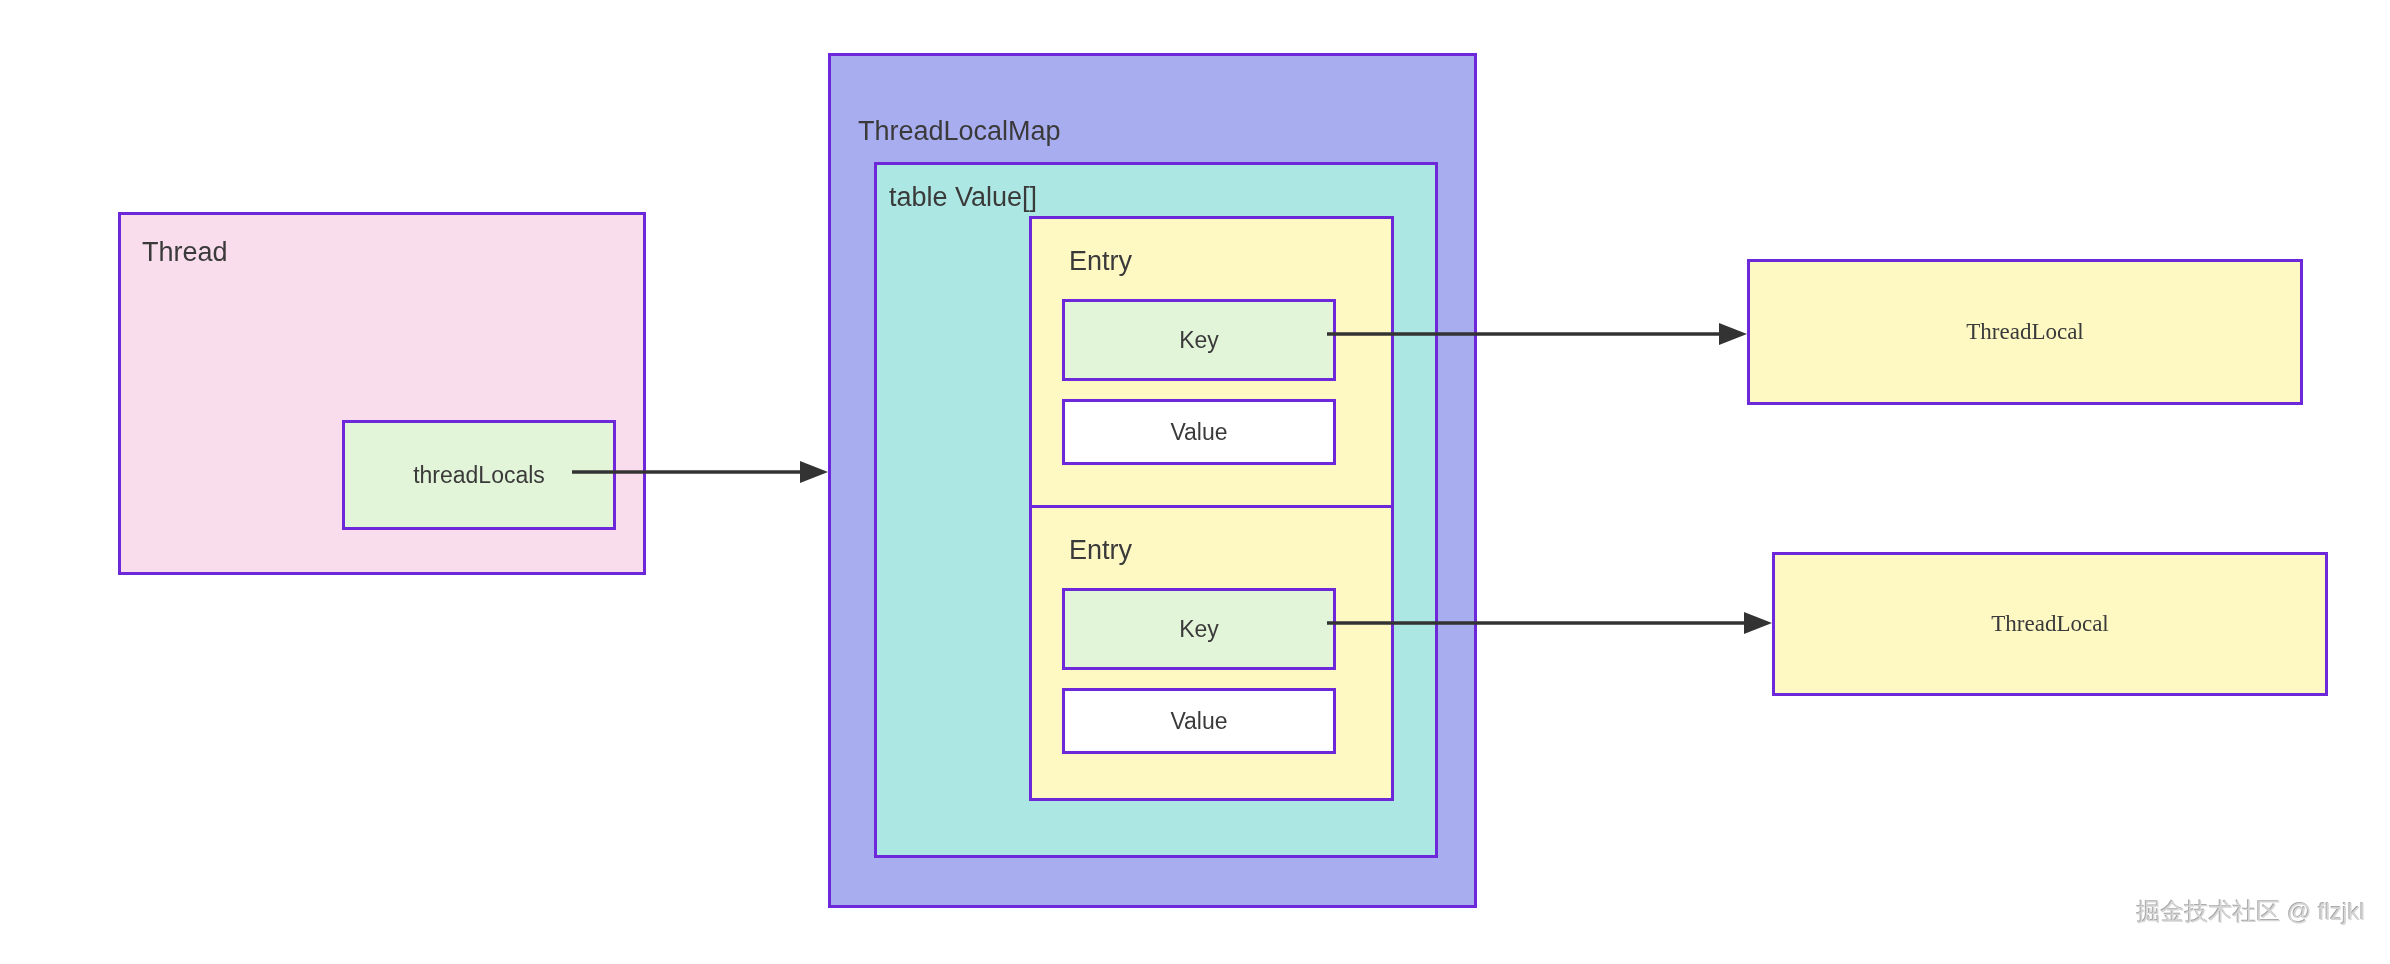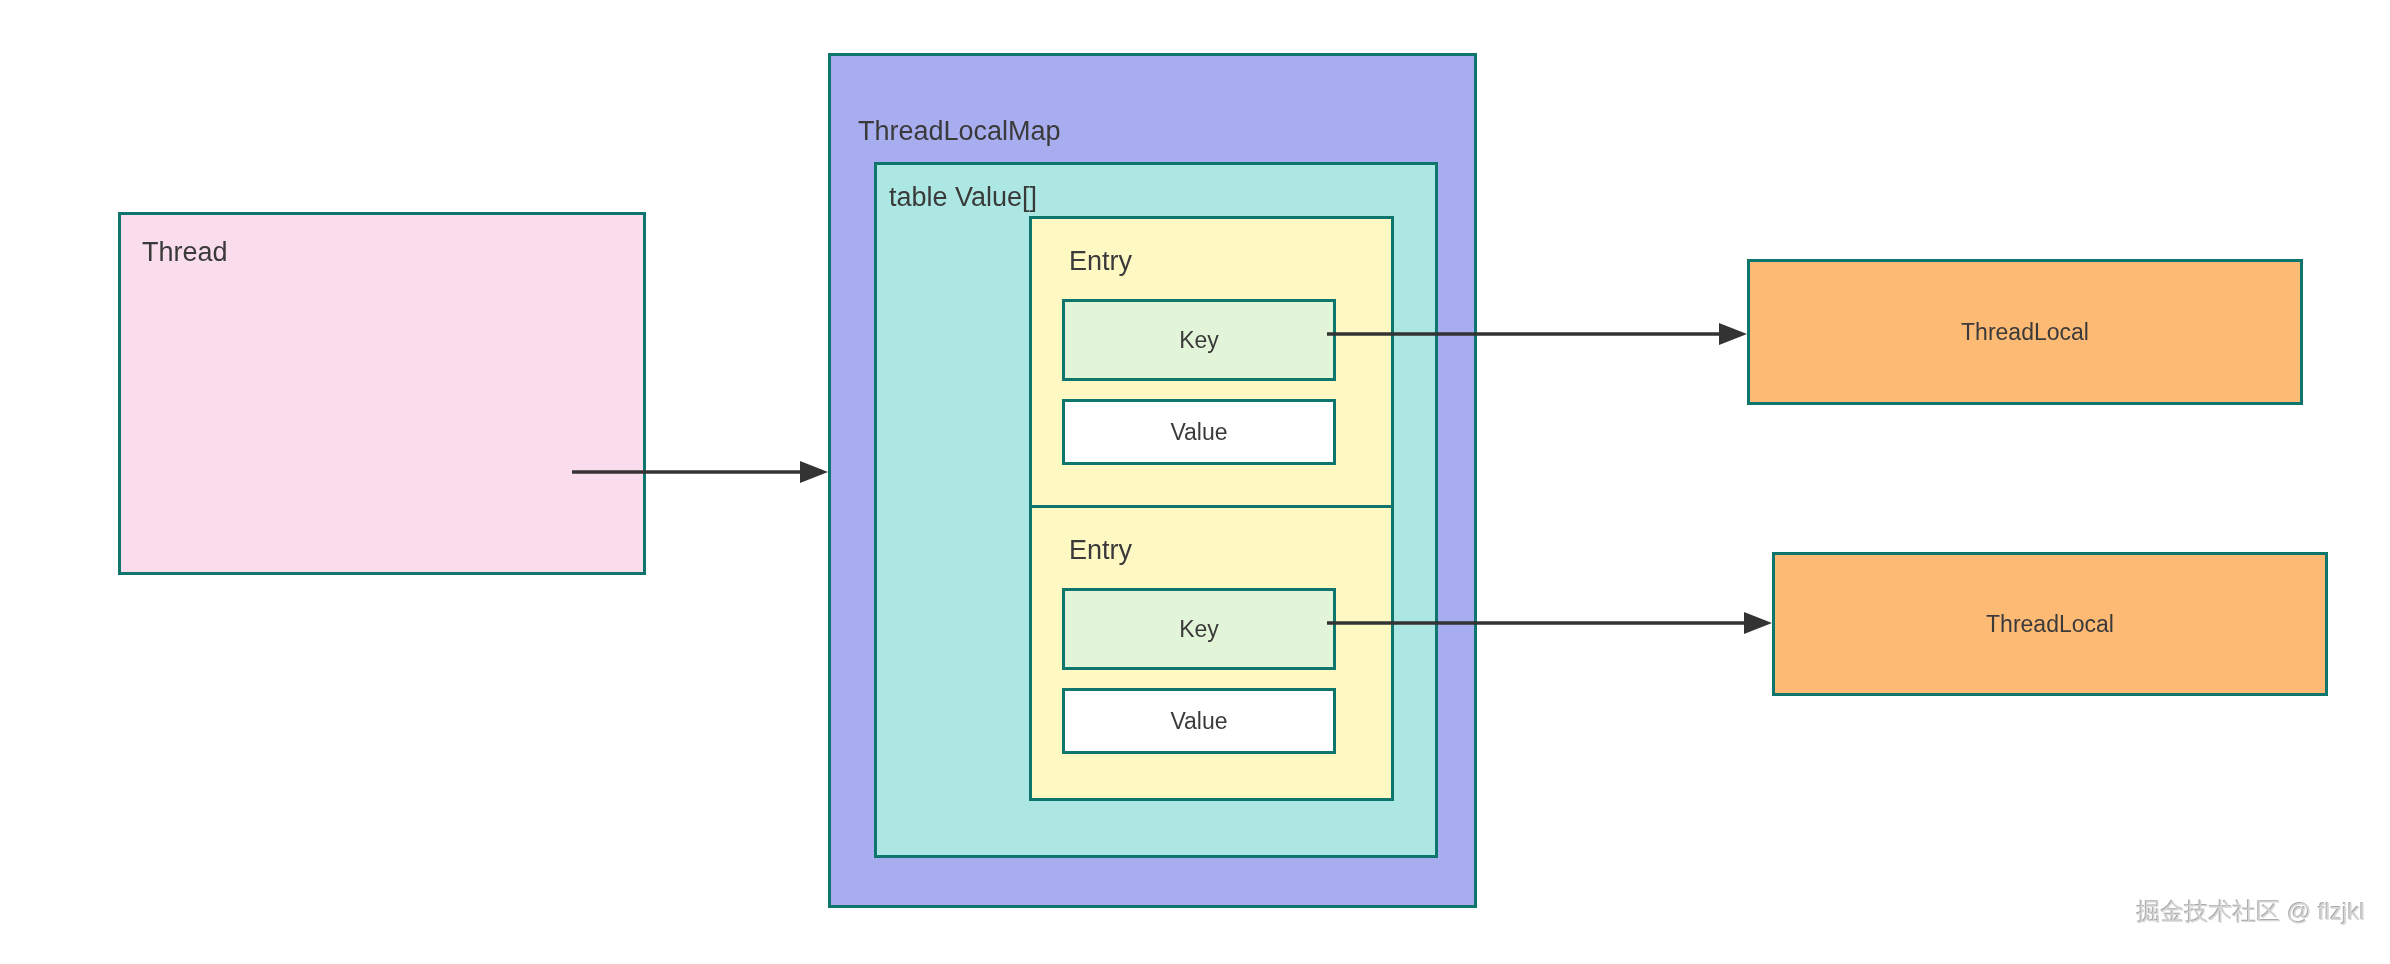--- a/index.html
+++ b/index.html
@@ -1,20 +1,20 @@
 <!DOCTYPE html>
 <html><head>
 <meta charset="utf-8">
 <style>
   * { margin: 0; padding: 0; box-sizing: border-box; }
   html, body { width: 2390px; height: 964px; background: #ffffff; overflow: hidden;
     font-family: "Liberation Sans", "DejaVu Sans", sans-serif; color: #3a3a3a; }
   .canvas { position: absolute; left: 0; top: 0; width: 2390px; height: 964px; background: #ffffff; }
 
-  .box { position: absolute; border: 3px solid #0f766e; }
+  .box { position: absolute; border: 3px solid #6d28d9; }
   .title { position: absolute; font-size: 27px; color: #3a3a3a; white-space: nowrap; }
   .center-label { width: 100%; height: 100%; display: flex; align-items: center; justify-content: center;
     font-size: 23px; color: #3a3a3a; }
 
   
   .thread-box { left: 77px; top: 212px; width: 528px; height: 363px; background: #fadded; margin-left: 41px; }
   .thread-title { left: 21px; top: 22px; }
 
   
   .thread-locals-box { left: 221px; top: 205px; width: 274px; height: 110px; background: #e3f5d9; }
@@ -31,38 +31,41 @@
   .entry-box { left: 152px; width: 365px; background: #fef9c3; }
   .entry-1 { top: 51px; height: 292px; }
   .entry-2 { top: 340px; height: 296px; }
   .entry-title { left: 37px; top: 27px; }
 
   
   .key-box { left: 30px; top: 80px; width: 274px; height: 82px; background: #e3f5d9; }
   .value-box { left: 30px; top: 180px; width: 274px; height: 66px; background: #ffffff; }
 
   
-  .tl-box { width: 556px; background: #fdba74; }
+  .tl-box { width: 556px; background: #fef9c3; font-family: Liberation Serif, serif; }
   .tl-1 { left: 1747px; top: 259px; height: 146px; }
   .tl-2 { left: 1772px; top: 552px; height: 144px; }
 
   
   .arrows { position: absolute; left: 0; top: 0; width: 2390px; height: 964px; pointer-events: none; }
 
   
   .watermark { position: absolute; right: 25px; top: 896px; font-size: 24px;
     color: #d6d6d6; text-shadow: -1px -1px 0 #aaaaaa, 1px 1px 0 #ffffff; text-align: right; }
 </style>
 </head>
 <body>
 
 <div class="canvas">
 
   <div class="box thread-box">
     <div class="title thread-title">Thread</div>
+    <div class="box thread-locals-box">
+      <div class="center-label">threadLocals</div>
+    </div>
   </div>
 
   <div class="box map-box">
     <div class="title map-title">ThreadLocalMap</div>
 
     <div class="box table-box">
       <div class="title table-title">table Value[]</div>
 
       <div class="box entry-box entry-1">
         <div class="title entry-title">Entry</div>

